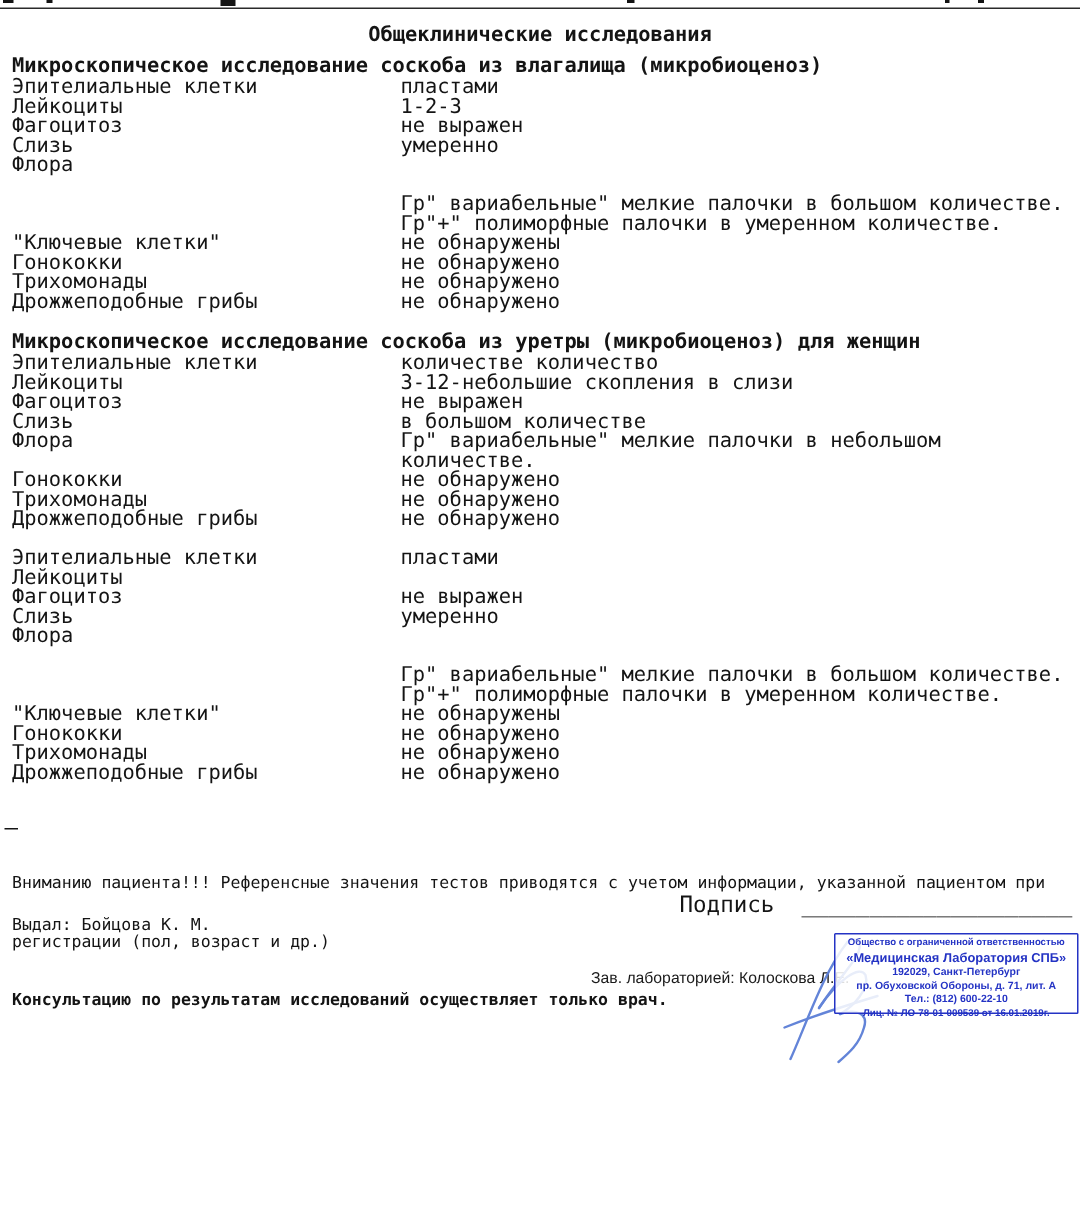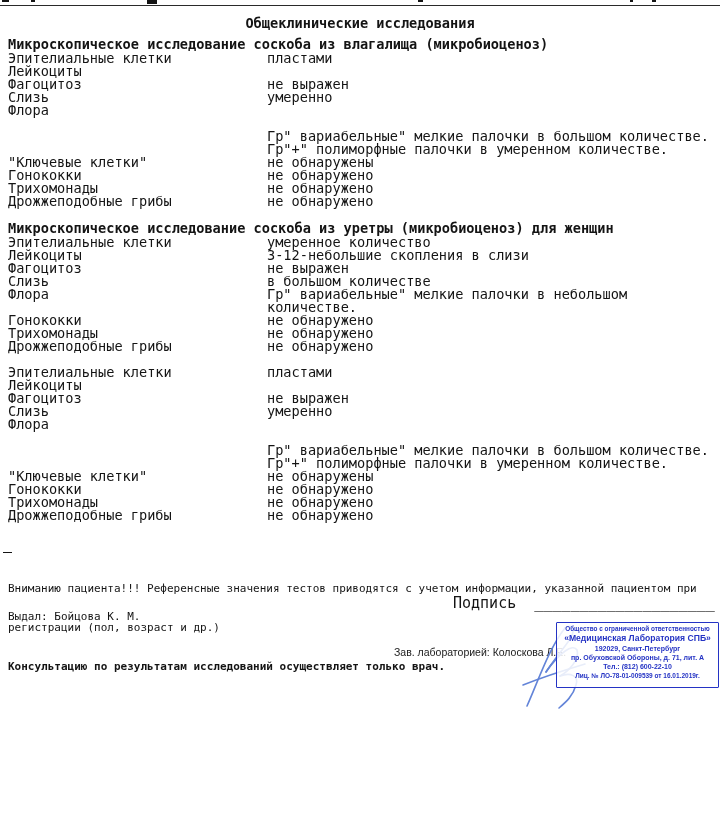--- a/index.html
+++ b/index.html
@@ -29,21 +29,21 @@
   .cell.value { flex:1; }
 
   .footer-overline { position:absolute; left:3px; top:552px; width:9px; height:1px; background:#141414; }
   .footer-notice { position:absolute; left:8px; top:556px; width:706px; font-size:11px; line-height:13px; white-space:pre; }
   .footer-notice .bold { font-weight:bold; }
   .signature-line { position:absolute; left:453px; top:597px; font-size:15px; line-height:13px; white-space:pre; }
   .issued-by { position:absolute; left:8px; top:610px; font-size:11px; line-height:13px; white-space:pre; }
   .lab-head { position:absolute; left:394px; top:646px; font-family:Liberation Sans, sans-serif; font-size:10.5px; line-height:12px; color:#1a1a1a; white-space:pre; }
 
   .stamp {
-    position:absolute; left:556px; top:622px; width:163px; height:66px;
+    position:absolute; left:556px; top:622px; width:163px; height:54px;
     border:1.5px solid #2433c4; border-radius:1px; background:rgba(255,255,255,0.85);
     text-align:center; font-family:"Liberation Sans", sans-serif; color:#2433c4;
     padding-top:2px;
   }
   .stamp .l1 { font-size:6.4px; line-height:8.4px; font-weight:bold; }
   .stamp .l2 { font-size:8.6px; line-height:10.6px; font-weight:bold; }
   .stamp .l3 { font-size:7.0px; line-height:9.0px; font-weight:bold; }
   .stamp .l4 { font-size:7.0px; line-height:9.0px; font-weight:bold; }
   .stamp .l5 { font-size:7.0px; line-height:9.0px; font-weight:bold; }
   .stamp .l6 { font-size:6.5px; line-height:9.2px; font-weight:bold; }
@@ -70,20 +70,21 @@
   <div class="sections" id="sections-host">
   <div class="section">
     <div class="section-heading">Микроскопическое исследование соскоба из влагалища (микробиоценоз)</div>
     <div class="rows">
           <div class="row">
             <span class="cell label">Эпителиальные клетки</span>
             <span class="cell value">пластами</span>
           </div>
           <div class="row">
             <span class="cell label">Лейкоциты</span>
+            <span class="cell value">1-2-3</span>
           </div>
           <div class="row">
             <span class="cell label">Фагоцитоз</span>
             <span class="cell value">не выражен</span>
           </div>
           <div class="row">
             <span class="cell label">Слизь</span>
             <span class="cell value">умеренно</span>
           </div>
           <div class="row">
@@ -119,21 +120,21 @@
             <span class="cell value">не обнаружено</span>
           </div>
         </div>
   </div>
 
   <div class="section">
     <div class="section-heading">Микроскопическое исследование соскоба из уретры (микробиоценоз) для женщин</div>
     <div class="rows">
           <div class="row">
             <span class="cell label">Эпителиальные клетки</span>
-            <span class="cell value">умеренное количество</span>
+            <span class="cell value">количестве количество</span>
           </div>
           <div class="row">
             <span class="cell label">Лейкоциты</span>
             <span class="cell value">3-12-небольшие скопления в слизи</span>
           </div>
           <div class="row">
             <span class="cell label">Фагоцитоз</span>
             <span class="cell value">не выражен</span>
           </div>
           <div class="row">

